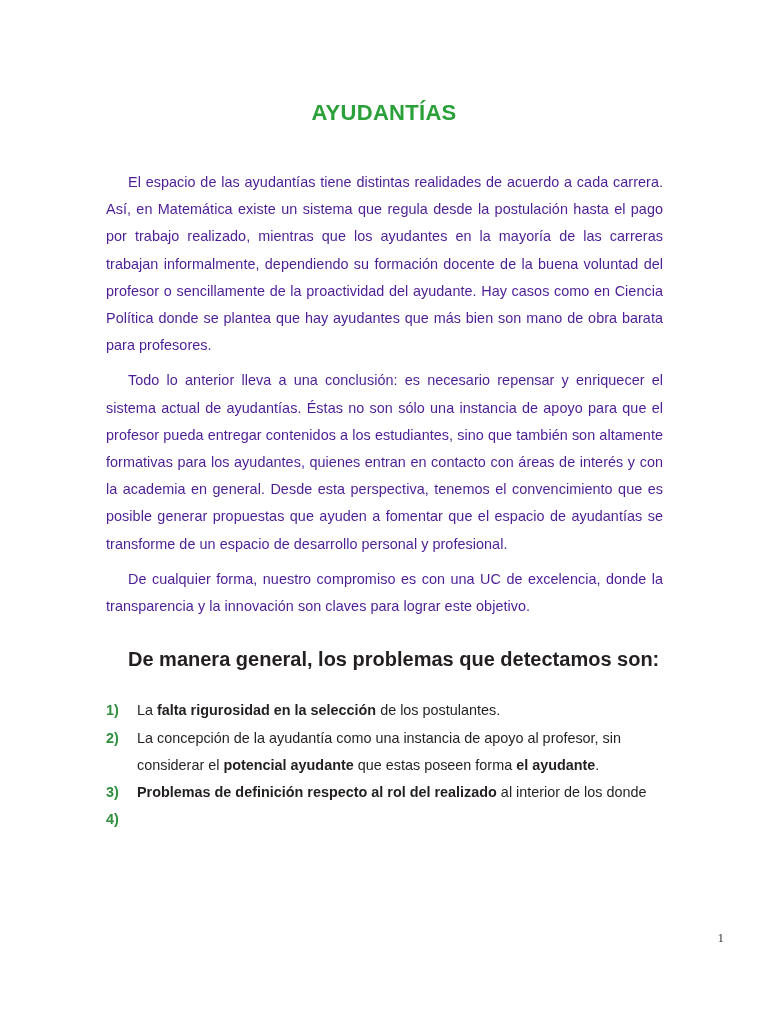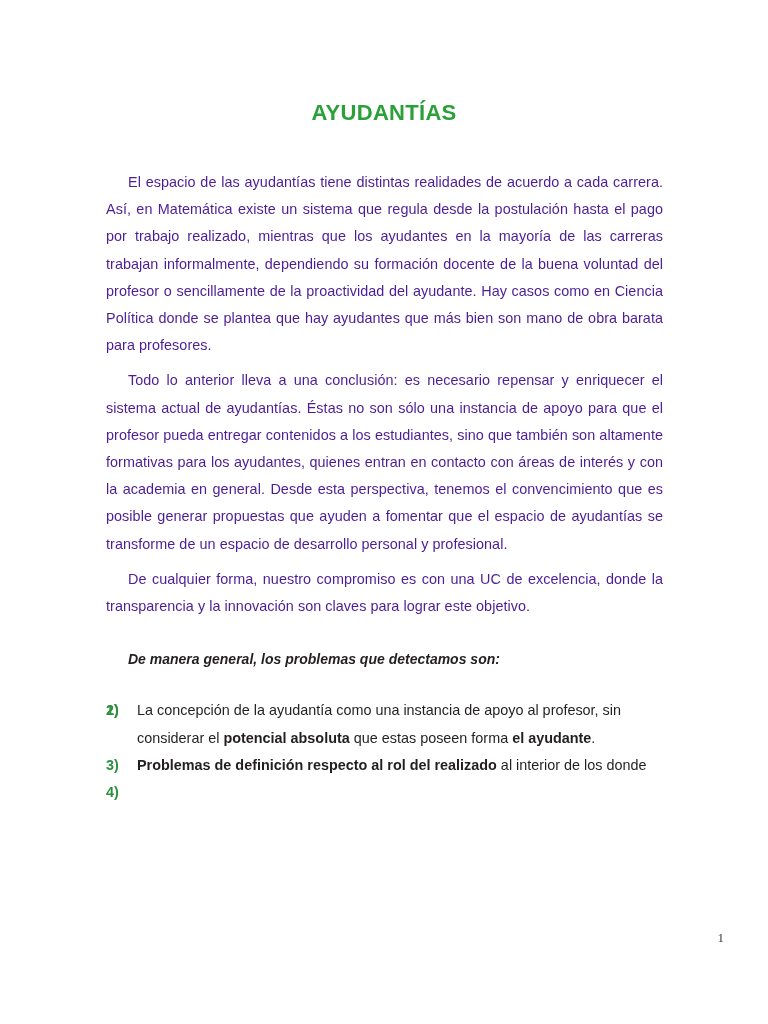--- a/index.html
+++ b/index.html
@@ -51,25 +51,24 @@
     text-indent: 22px;
     font-size: 14.4px;
     line-height: 27.2px;
     color: #4c1d95;
     letter-spacing: 0.05px;
   }
 
   .intro-line {
     margin: 0;
     text-indent: 22px;
-    font-size: 14px;
+    font-size: 20px;
     line-height: 27.2px;
     color: #231f20;
     font-weight: bold;
-    font-style: italic;
   }
   .spacer-intro { height: 26px; }
   .spacer-list  { height: 24px; }
 
   ol.problem-list {
     margin: 0;
     padding: 0;
     list-style: none;
   }
 
@@ -125,22 +124,22 @@
 
     <p class="body-par">De cualquier forma, nuestro compromiso es con una UC de excelencia, donde la transparencia y la innovación son claves para lograr este objetivo.</p>
 
     <div class="spacer-intro"></div>
 
     <p class="intro-line">De manera general, los problemas que detectamos son:</p>
 
     <div class="spacer-list"></div>
 
     <ol class="problem-list" id="problem-list">
-        <li><span class="marker">1)</span></li>
-        <li><span class="marker">2)</span><span class="li-text"><span>La concepción de la ayudantía como una instancia de apoyo al profesor, sin considerar el </span><b>potencial absoluta</b><span> que estas poseen forma </span><b>el ayudante</b><span>.</span></span></li>
+        <li><span class="marker">1)</span><span class="li-text"><span>La </span><b>falta rigurosidad en la selección</b><span> de los postulantes.</span></span></li>
+        <li><span class="marker">2)</span><span class="li-text"><span>La concepción de la ayudantía como una instancia de apoyo al profesor, sin considerar el </span><b>potencial ayudante</b><span> que estas poseen forma </span><b>el ayudante</b><span>.</span></span></li>
         <li><span class="marker">3)</span><span class="li-text"><b>Problemas de definición respecto al rol del realizado</b><span> al interior de los donde</span></span></li>
         <li><span class="marker">4)</span></li>
       </ol>
 
   </div>
 
   <div class="page-number">1</div>
 
 </div>
 

